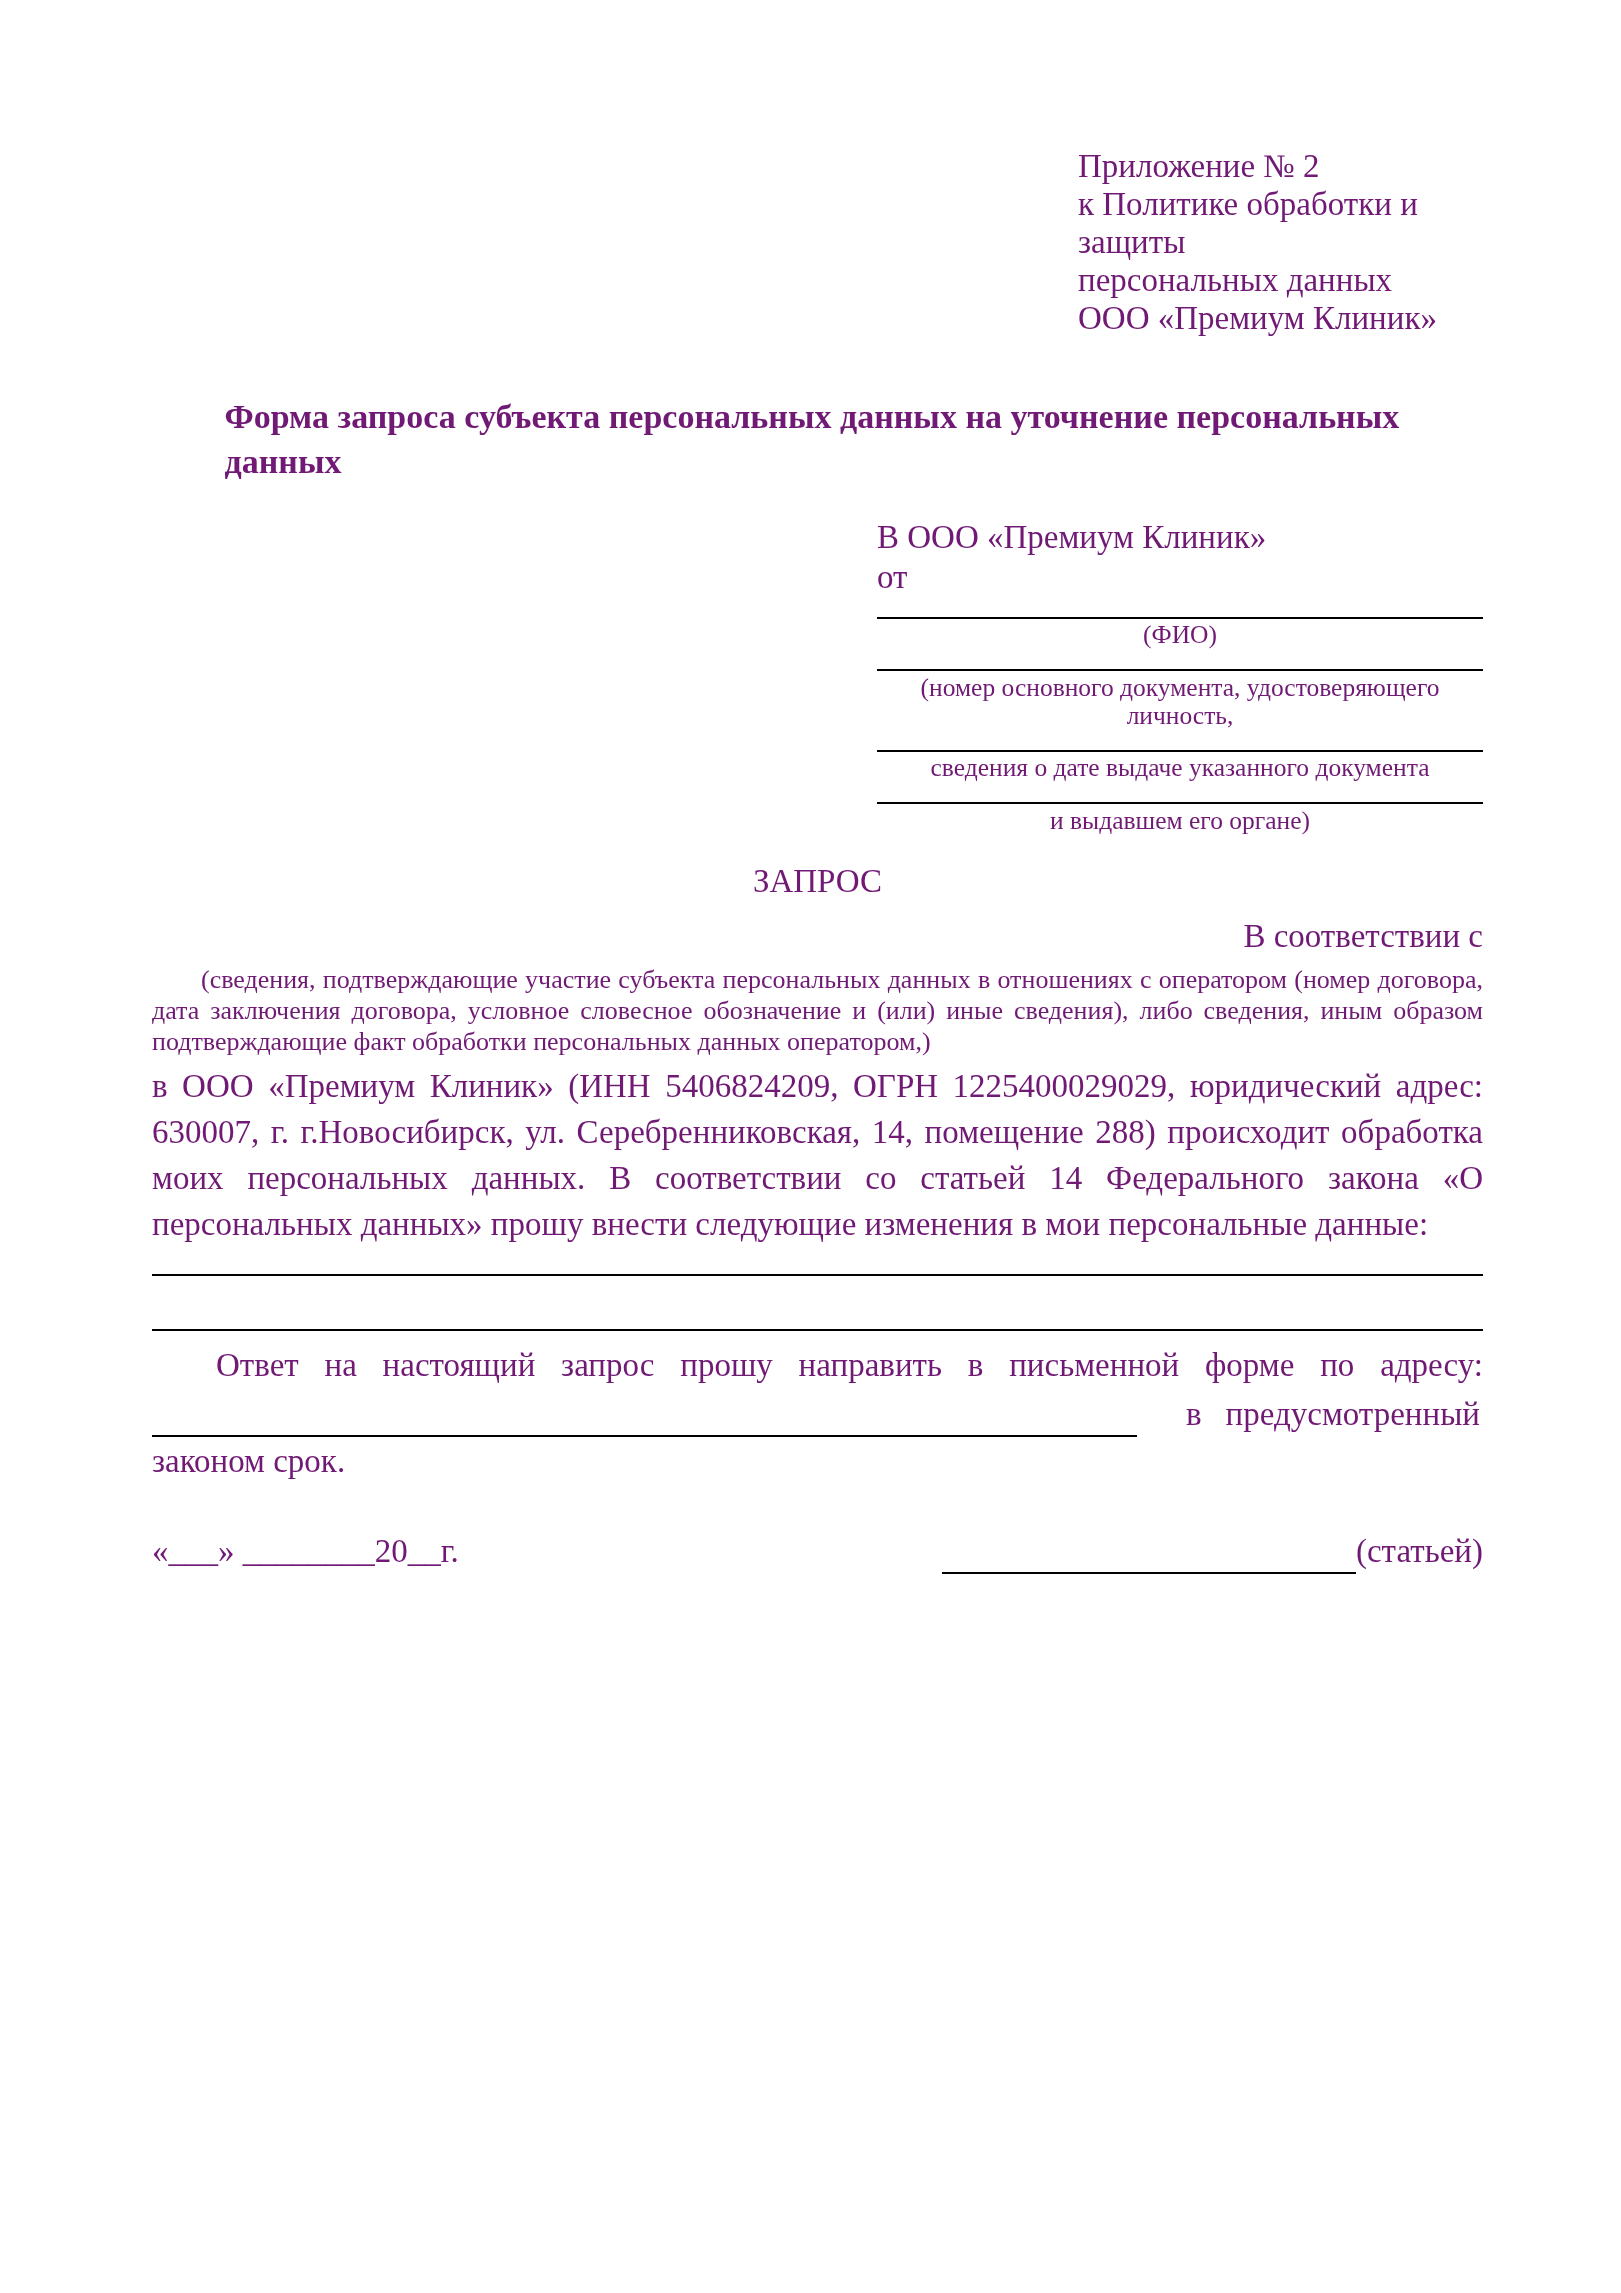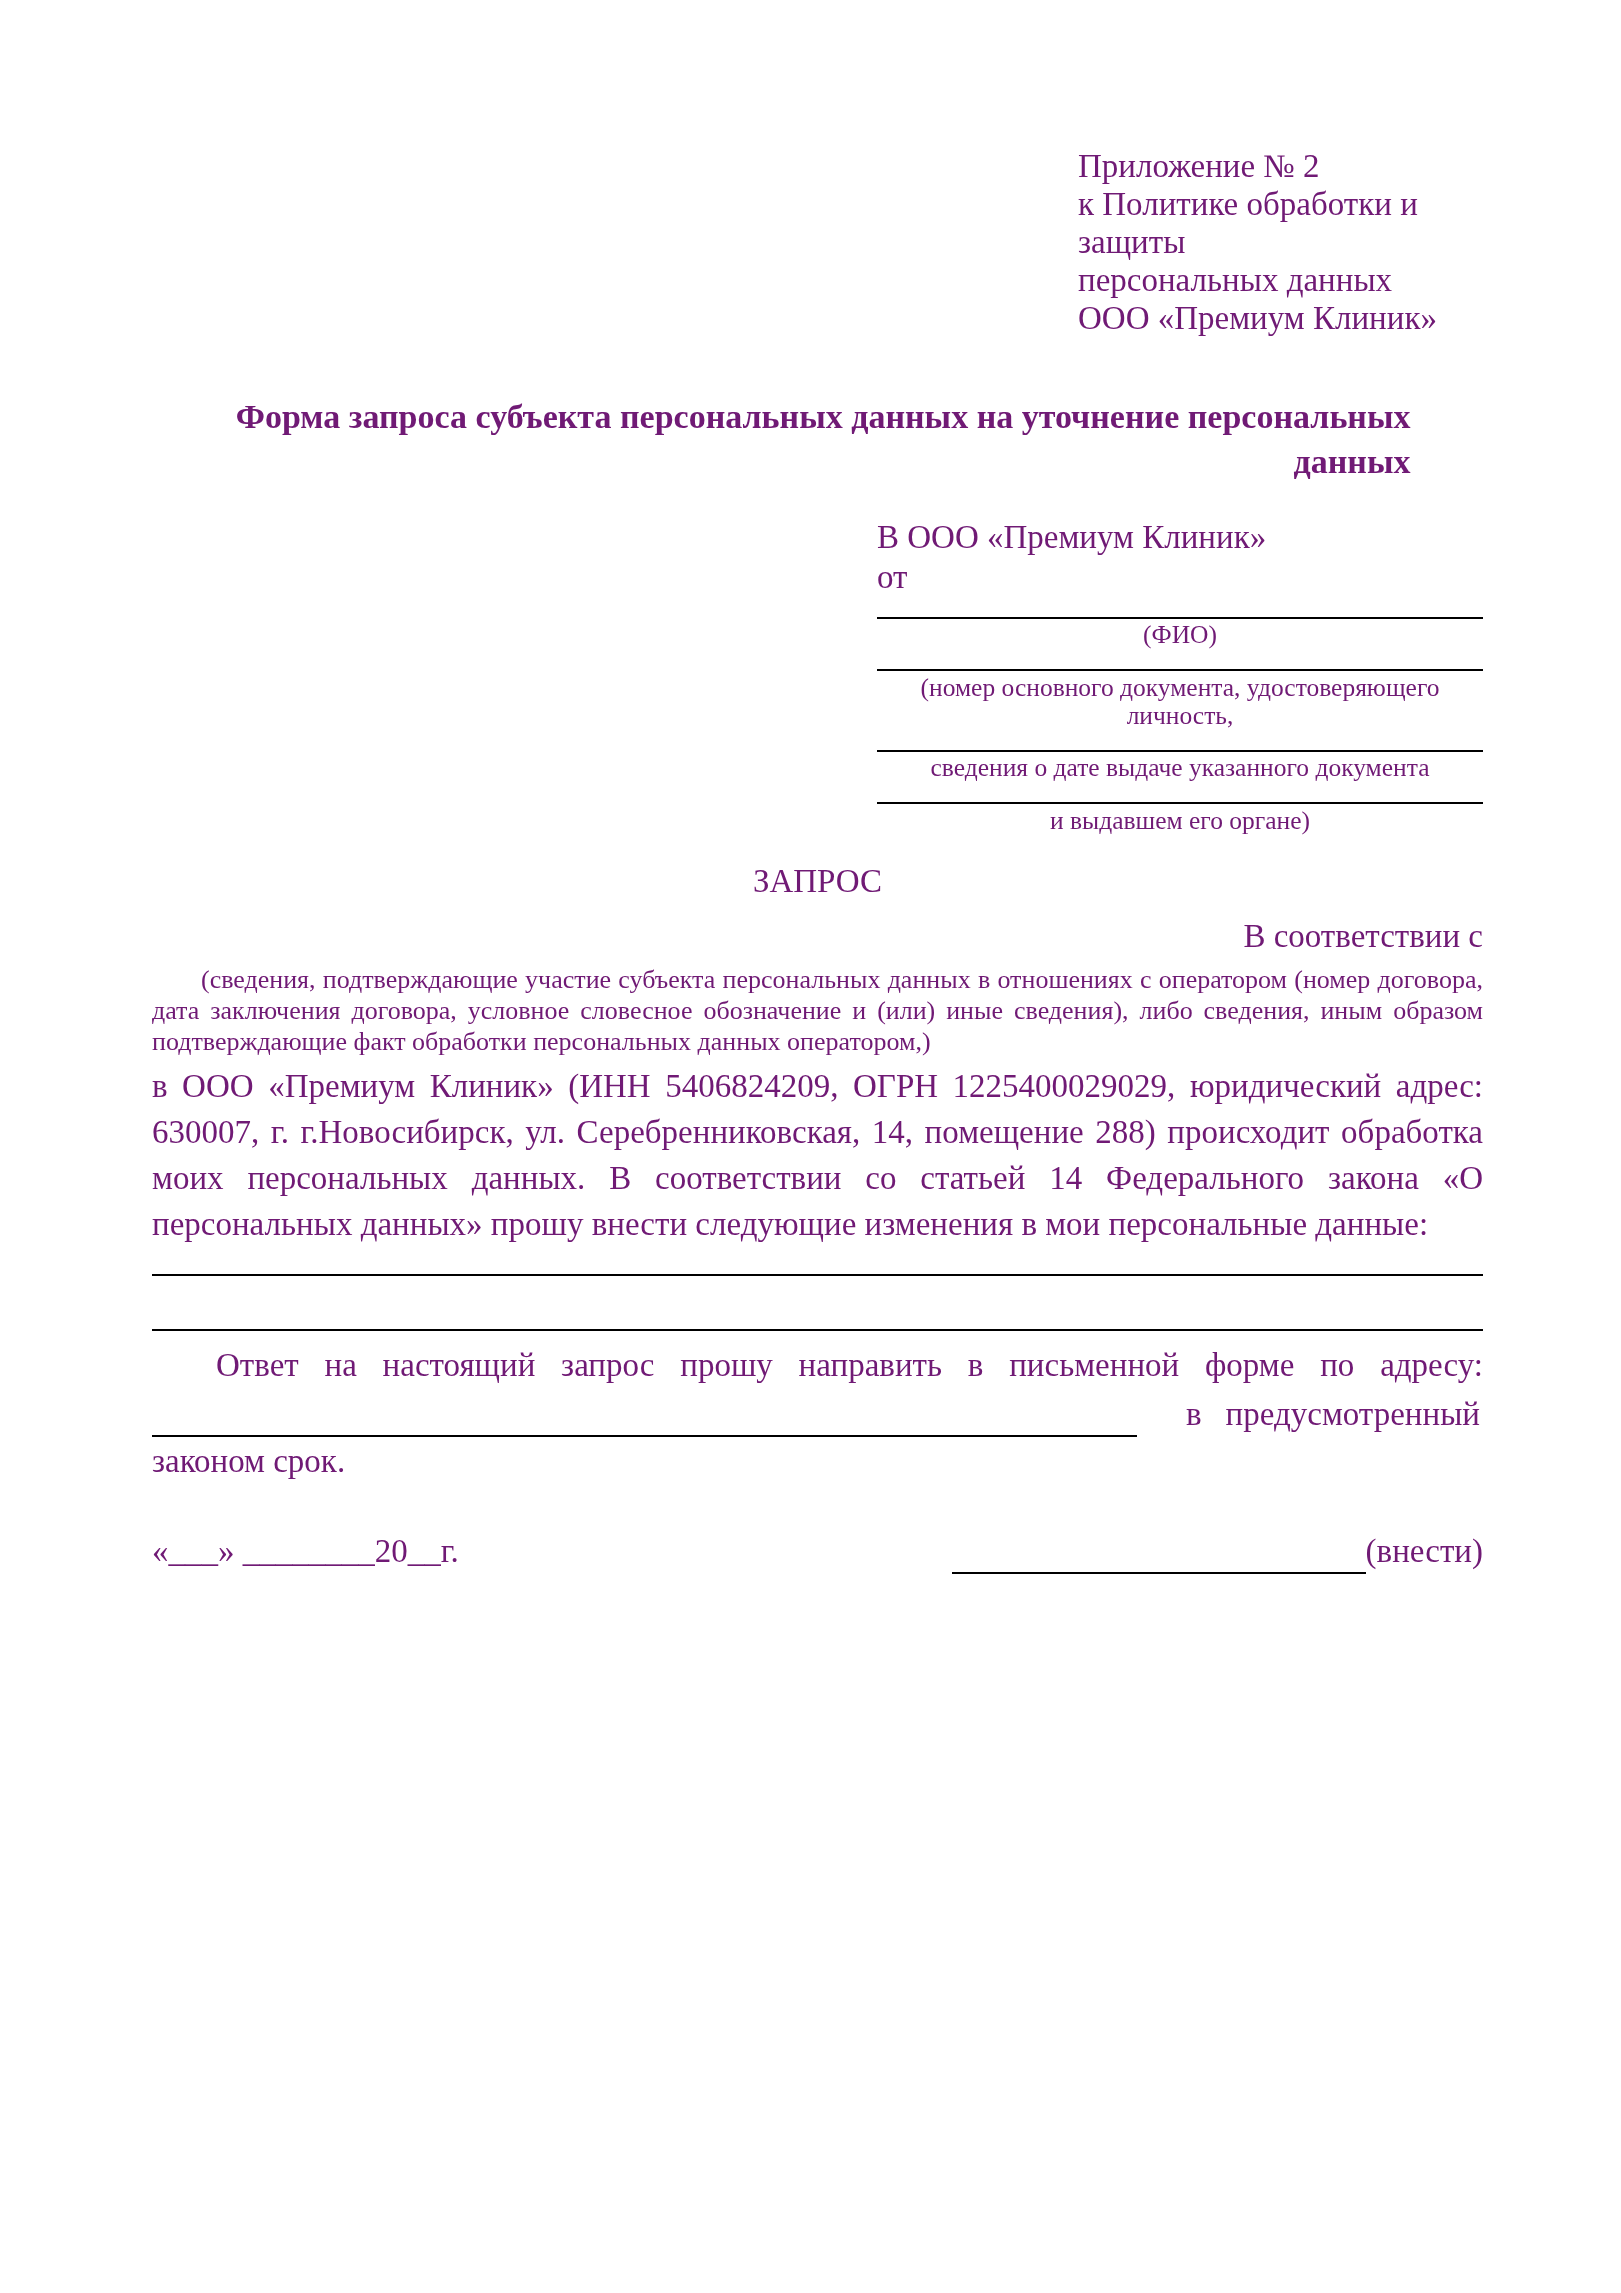--- a/index.html
+++ b/index.html
@@ -22,21 +22,21 @@
   }
   
   .header-block {
     margin-left: 926px;
     line-height: 38px;
   }
   
   .doc-title {
     margin: 57px auto 0 auto;
     width: 1186px;
-    text-align: right;
+    text-align: left;
     font-weight: bold;
     font-size: 34px;
     line-height: 45px;
   }
   
   .recipient {
     margin-top: 33px;
     margin-left: 725px;
     width: 606px;
     line-height: 40px;
@@ -194,18 +194,18 @@
     <span class="w1">в</span>
     <span class="w2">предусмотренный</span>
   </div>
 
   <p class="closing-par">законом срок.</p>
 
   <div class="footer-row">
     <span>«___» ________20__г.</span>
     <span class="sig">
       <span class="sig-line"></span>
-      <span>(внести)</span>
+      <span>(статьей)</span>
     </span>
   </div>
 
 </div>
 
 
 </body></html>

